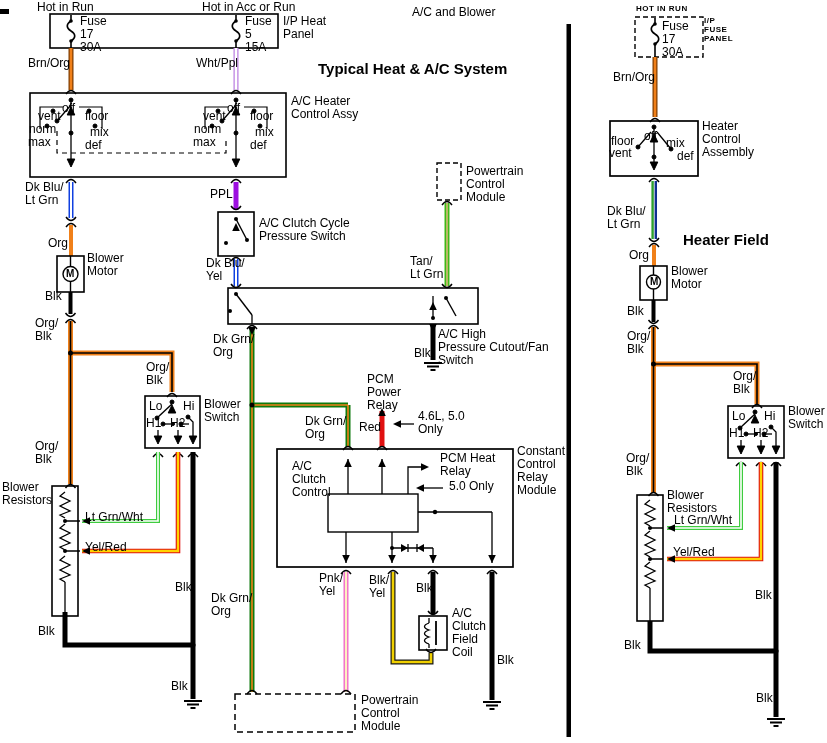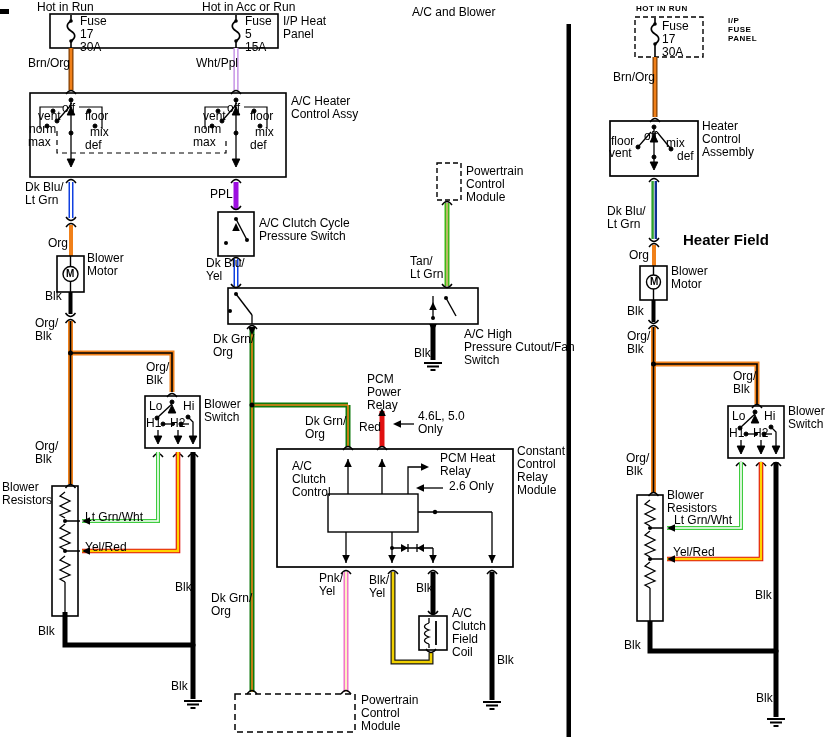--- a/index.html
+++ b/index.html
@@ -369,20 +369,21 @@
 <div class="lbl" style="left:202px;top:1px">Hot in Acc or Run</div>
 <div class="lbl" style="left:80px;top:15px">Fuse
 17
 30A</div>
 <div class="lbl" style="left:245px;top:15px">Fuse
 5
 15A</div>
 <div class="lbl" style="left:283px;top:15px">I/P Heat
 Panel</div>
 <div class="lbl" style="left:412px;top:6px">A/C and Blower</div>
+<div class="lbl b15" style="left:318px;top:61px">Typical Heat &amp; A/C System</div>
 <div class="lbl" style="left:28px;top:57px">Brn/Org</div>
 <div class="lbl" style="left:196px;top:57px">Wht/Ppl</div>
 <div class="lbl" style="left:291px;top:95px">A/C Heater
 Control Assy</div>
 
 <div class="lbl" style="left:38px;top:110px">vent</div>
 <div class="lbl" style="left:62px;top:102px">off</div>
 <div class="lbl" style="left:85px;top:110px">floor</div>
 <div class="lbl" style="left:29px;top:123px">norm</div>
 <div class="lbl" style="left:90px;top:126px">mix</div>
@@ -426,39 +427,39 @@
 
 <div class="lbl" style="left:466px;top:165px">Powertrain
 Control
 Module</div>
 <div class="lbl" style="left:259px;top:217px">A/C Clutch Cycle
 Pressure Switch</div>
 <div class="lbl" style="left:206px;top:257px">Dk Blu/
 Yel</div>
 <div class="lbl" style="left:410px;top:255px">Tan/
 Lt Grn</div>
-<div class="lbl" style="left:464px;top:328px">A/C High
+<div class="lbl" style="left:438px;top:328px">A/C High
 Pressure Cutout/Fan
 Switch</div>
 <div class="lbl" style="left:414px;top:347px">Blk</div>
 <div class="lbl" style="left:213px;top:333px">Dk Grn/
 Org</div>
 <div class="lbl" style="left:367px;top:373px">PCM
 Power
 Relay</div>
 <div class="lbl" style="left:359px;top:421px">Red</div>
 <div class="lbl" style="left:418px;top:410px">4.6L, 5.0
 Only</div>
 <div class="lbl" style="left:517px;top:445px">Constant
 Control
 Relay
 Module</div>
 <div class="lbl" style="left:440px;top:452px">PCM Heat
 Relay</div>
-<div class="lbl" style="left:449px;top:480px">2.6 Only</div>
+<div class="lbl" style="left:449px;top:480px">5.0 Only</div>
 <div class="lbl" style="left:292px;top:460px">A/C
 Clutch
 Control</div>
 <div class="lbl" style="left:305px;top:415px">Dk Grn/
 Org</div>
 <div class="lbl" style="left:319px;top:572px">Pnk/
 Yel</div>
 <div class="lbl" style="left:369px;top:574px">Blk/
 Yel</div>
 <div class="lbl" style="left:416px;top:582px">Blk</div>
@@ -470,21 +471,21 @@
 <div class="lbl" style="left:211px;top:592px">Dk Grn/
 Org</div>
 <div class="lbl" style="left:361px;top:694px">Powertrain
 Control
 Module</div>
 
 <div class="lbl s8" style="left:636px;top:4px">HOT IN RUN</div>
 <div class="lbl" style="left:662px;top:20px">Fuse
 17
 30A</div>
-<div class="lbl s8" style="left:728px;top:16px">I/P
+<div class="lbl s8" style="left:704px;top:16px">I/P
 FUSE
 PANEL</div>
 <div class="lbl" style="left:613px;top:71px">Brn/Org</div>
 <div class="lbl" style="left:702px;top:120px">Heater
 Control
 Assembly</div>
 <div class="lbl" style="left:611px;top:135px">floor</div>
 <div class="lbl" style="left:609px;top:147px">vent</div>
 <div class="lbl" style="left:644px;top:130px">off</div>
 <div class="lbl" style="left:666px;top:137px">mix</div>

